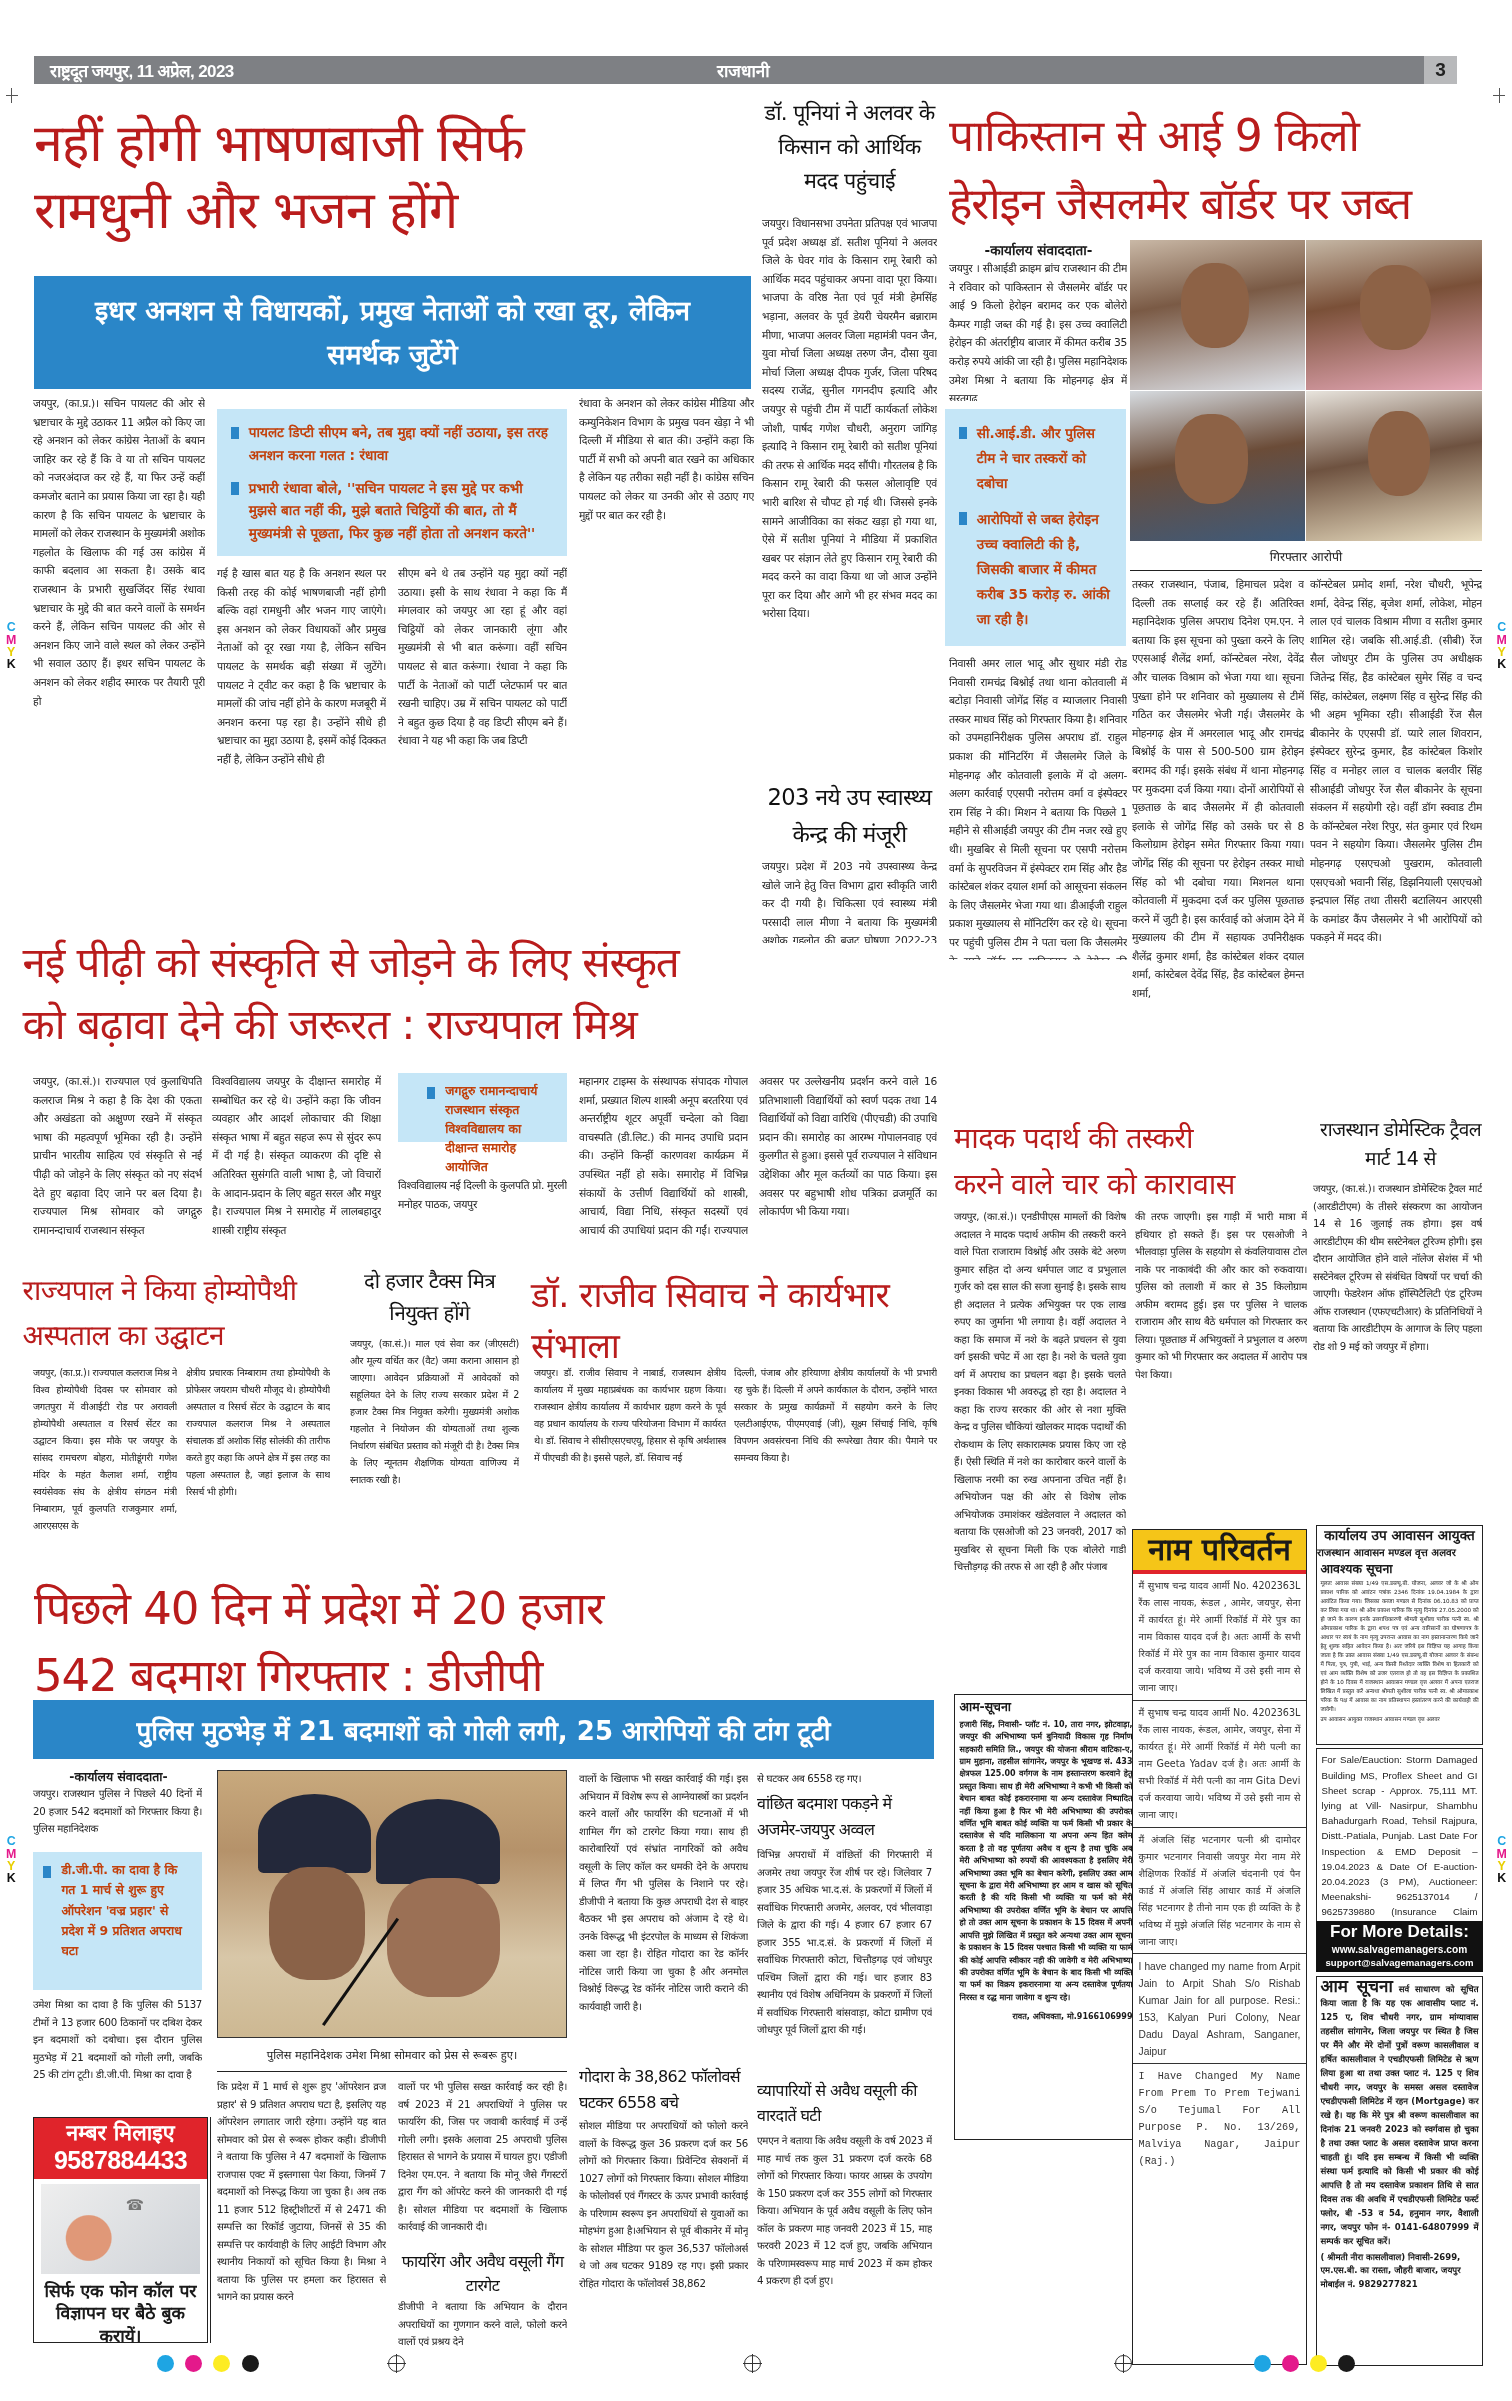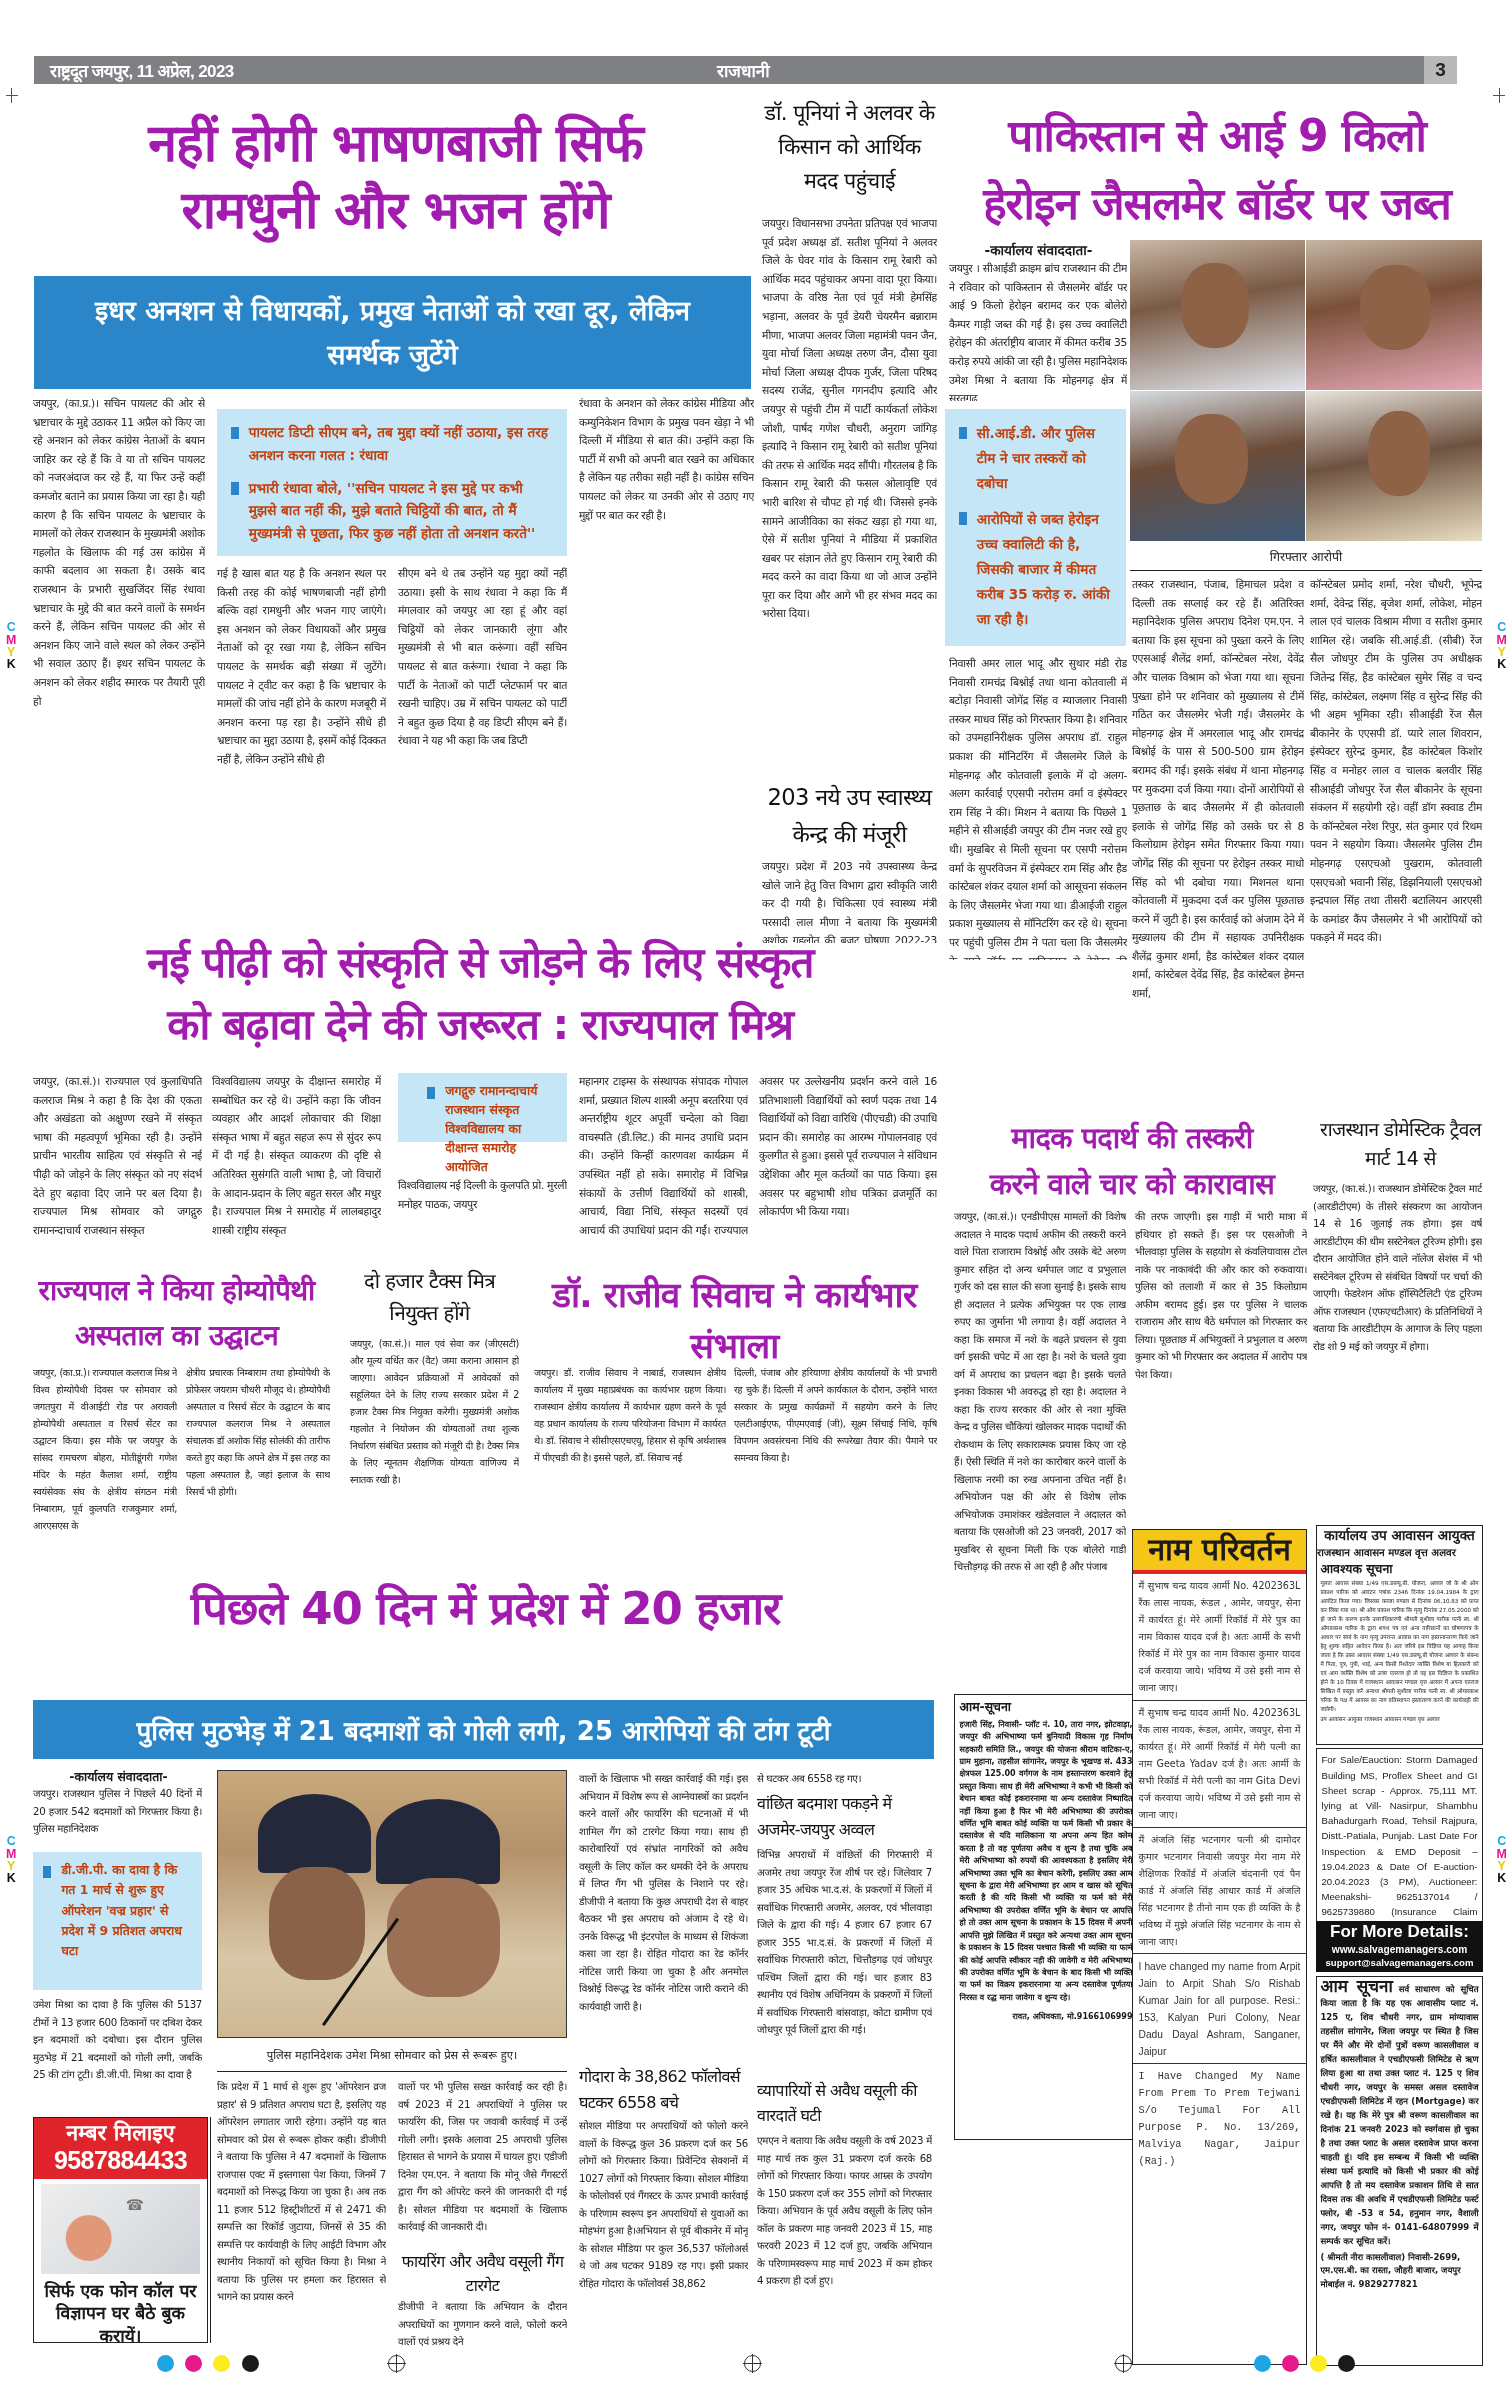--- a/index.html
+++ b/index.html
@@ -2,21 +2,21 @@
 <html style="font-size:9px"><head>
 <meta charset="utf-8">
 <style>
 *{box-sizing:border-box;margin:0;padding:0}
 body{width:1512px;height:2401px;background:#fff;font-family:"DejaVu Sans",sans-serif;color:#1a1a1a;position:relative;overflow:hidden}
 .abs{position:absolute}
 .header{left:34px;top:56px;width:1423px;height:28px;background:#7e8084;color:#fff}
 .header .date{position:absolute;left:16px;top:3.4px;font-size:17px;font-family:"Liberation Sans",sans-serif;font-weight:bold;letter-spacing:-0.6px}
 .header .section{position:absolute;left:683px;top:3.4px;font-size:17px;font-weight:bold;font-family:"Liberation Sans",sans-serif}
 .header .pgno{position:absolute;right:0;top:0;width:33px;height:28px;background:#b8b9bb;color:#222;font-size:19px;font-weight:bold;text-align:center;line-height:28px;font-family:"Liberation Sans",sans-serif}
-.h1{font-weight:bold;color:#a21caf;text-align:center;line-height:1.25;font-family:"DejaVu Sans",sans-serif;letter-spacing:-1.1px}
+.h1{font-weight:normal;color:#b91c1c;line-height:1.25;font-family:"DejaVu Sans",sans-serif;letter-spacing:-1.1px}
 .h2{color:#111;text-align:center;line-height:1.25;font-family:"DejaVu Sans",sans-serif;letter-spacing:-0.6px}
 .bluebar{background:#2a86c8;color:#fff;text-align:center;font-weight:bold;font-family:"DejaVu Sans",sans-serif;display:flex;align-items:center;justify-content:center}
 .col{font-size:10.7px;line-height:18.6px;text-align:justify;font-family:"DejaVu Sans",sans-serif;color:#222;letter-spacing:-0.3px;overflow:hidden}
 .col p{text-indent:22.6px}
 .col p.noind{text-indent:0}
 .hl-box{background:#c5e6f7;padding:12.4px 13.6px}
 .hl-box .item{display:flex;gap:10.2px;font-weight:bold;font-size:13.6px;line-height:22.6px;margin-bottom:10.2px;color:#c2410c}
 .hl-box .sq{width:8px;height:12.4px;background:#2a86c8;flex:none;margin-top:5.6px}
 .photo{background:linear-gradient(160deg,#a7876b,#6d5240 45%,#d8d2c8);overflow:hidden;position:absolute}
 .photo .face{position:absolute;border-radius:45%;background:#8d6246}
@@ -180,20 +180,21 @@
     <p class="noind">की तरफ जाएगी। इस गाड़ी में भारी मात्रा में हथियार हो सकते हैं। इस पर एसओजी ने भीलवाड़ा पुलिस के सहयोग से कंवलियावास टोल नाके पर नाकाबंदी की और कार को रुकवाया। पुलिस को तलाशी में कार से 35 किलोग्राम अफीम बरामद हुई। इस पर पुलिस ने चालक राजाराम और साथ बैठे धर्मपाल को गिरफ्तार कर लिया। पूछताछ में अभियुक्तों ने प्रभुलाल व अरुण कुमार को भी गिरफ्तार कर अदालत में आरोप पत्र पेश किया।</p>
   </div>
 
 <div class="abs h2" style="left:1316px;top:1115px;width:169px;font-size:19px;line-height:29px">राजस्थान डोमेस्टिक ट्रैवल मार्ट 14 से</div>
 <div class="abs col" style="left:1313px;top:1180px;width:169px;height:344px;font-size:10.2px;line-height:17.5px">
     <p class="noind">जयपुर, (का.सं.)। राजस्थान डोमेस्टिक ट्रैवल मार्ट (आरडीटीएम) के तीसरे संस्करण का आयोजन 14 से 16 जुलाई तक होगा। इस वर्ष आरडीटीएम की थीम सस्टेनेबल टूरिज्म होगी। इस दौरान आयोजित होने वाले नॉलेज सेशंस में भी सस्टेनेबल टूरिज्म से संबंधित विषयों पर चर्चा की जाएगी। फेडरेशन ऑफ हॉस्पिटैलिटी एंड टूरिज्म ऑफ राजस्थान (एफएचटीआर) के प्रतिनिधियों ने बताया कि आरडीटीएम के आगाज के लिए पहला रोड शो 9 मई को जयपुर में होगा।</p>
   </div>
 
 <div class="abs h1" style="left:34px;top:1575px;width:903px;font-size:45px;line-height:67px">
   <div>पिछले 40 दिन में प्रदेश में 20 हजार</div>
+  <div>542 बदमाश गिरफ्तार : डीजीपी</div>
 </div>
 <div class="abs bluebar" style="left:33px;top:1700px;width:901px;height:59px;font-size:26px">
   <span>पुलिस मुठभेड़ में 21 बदमाशों को गोली लगी, 25 आरोपियों की टांग टूटी</span>
 </div>
 <div class="abs" style="left:34px;top:1768px;width:169px;text-align:center;font-size:12.4px;font-weight:bold">-कार्यालय संवाददाता-</div>
 <div class="abs col" style="left:33px;top:1785px;width:169px;height:76px;font-size:10.2px;line-height:17.5px">
     <p class="noind">जयपुर। राजस्थान पुलिस ने पिछले 40 दिनों में 20 हजार 542 बदमाशों को गिरफ्तार किया है। पुलिस महानिदेशक</p>
   </div>
 <div class="abs hl-box" style="left:33px;top:1852px;width:169px;height:138px;padding:8px 10.2px">
   <div class="item" style="font-size:12.4px;line-height:20.3px">

